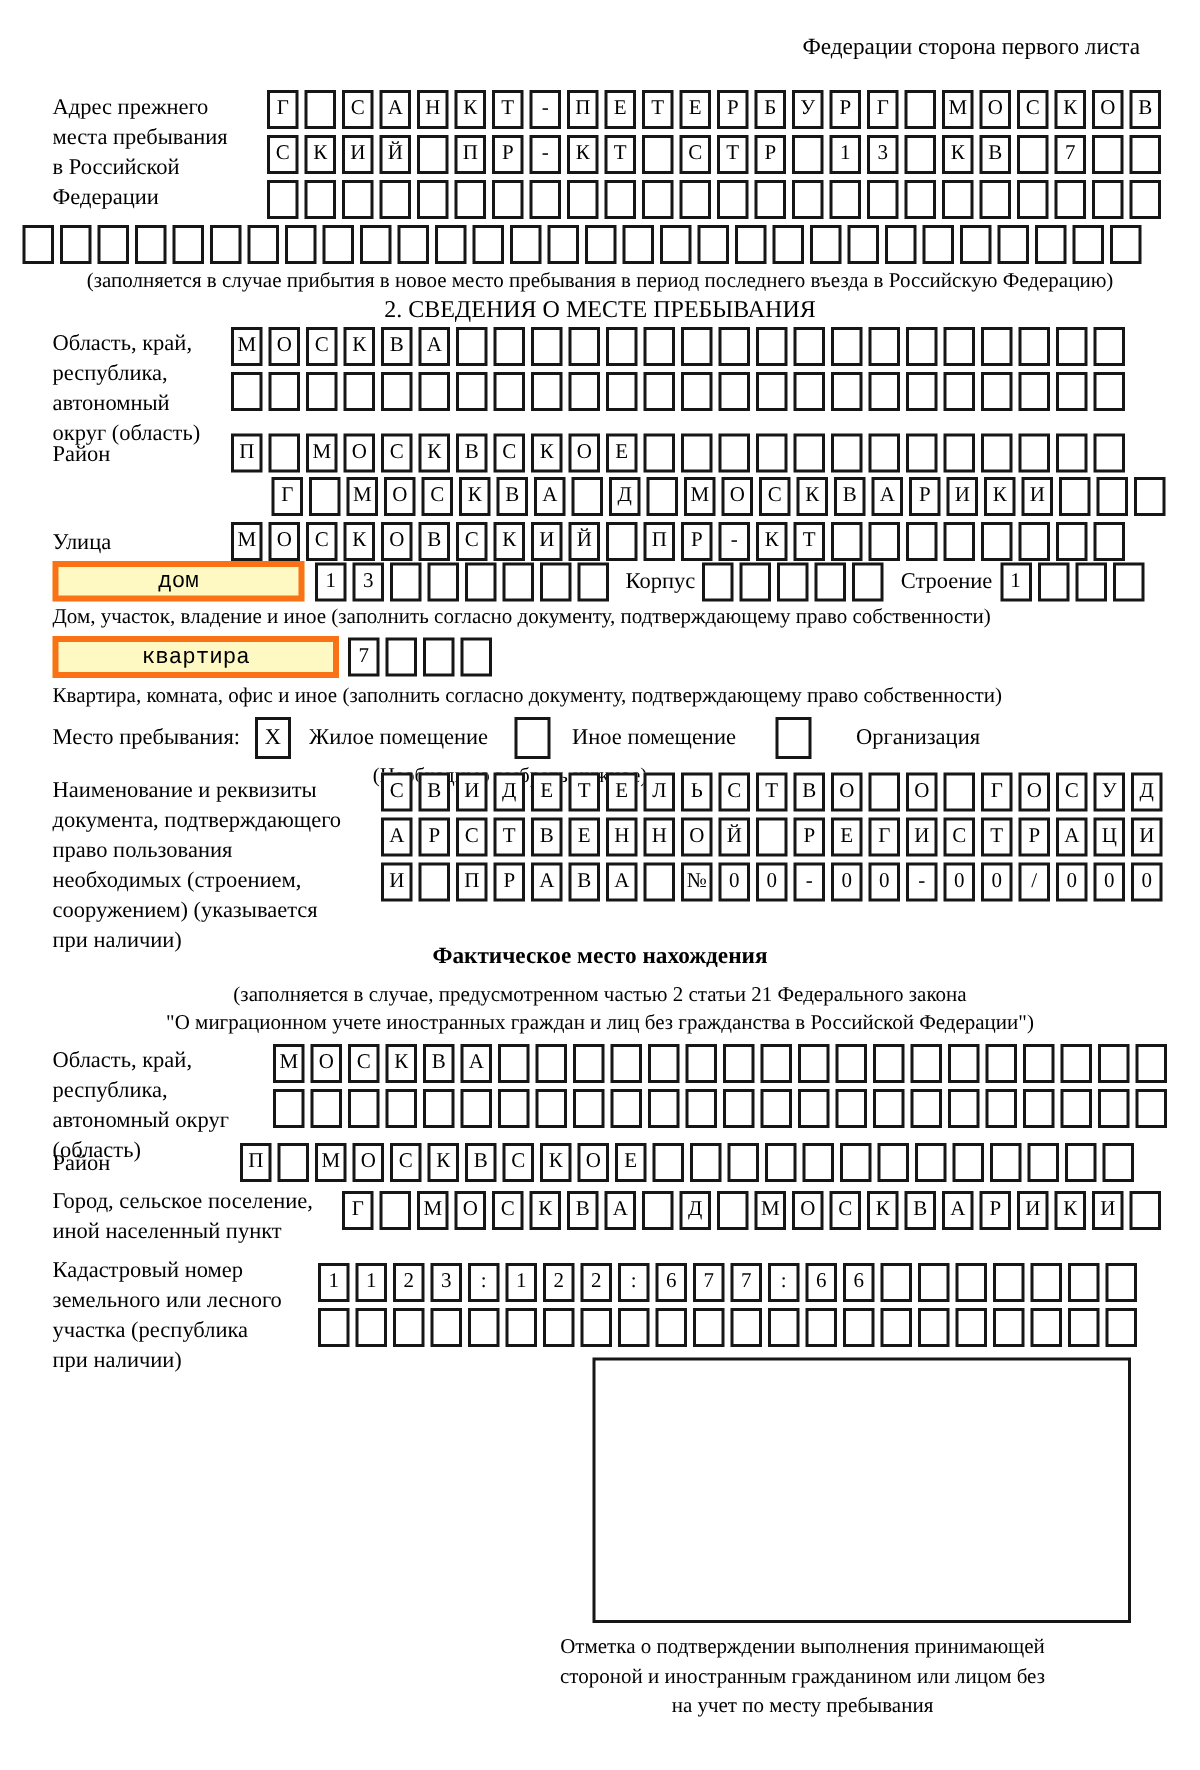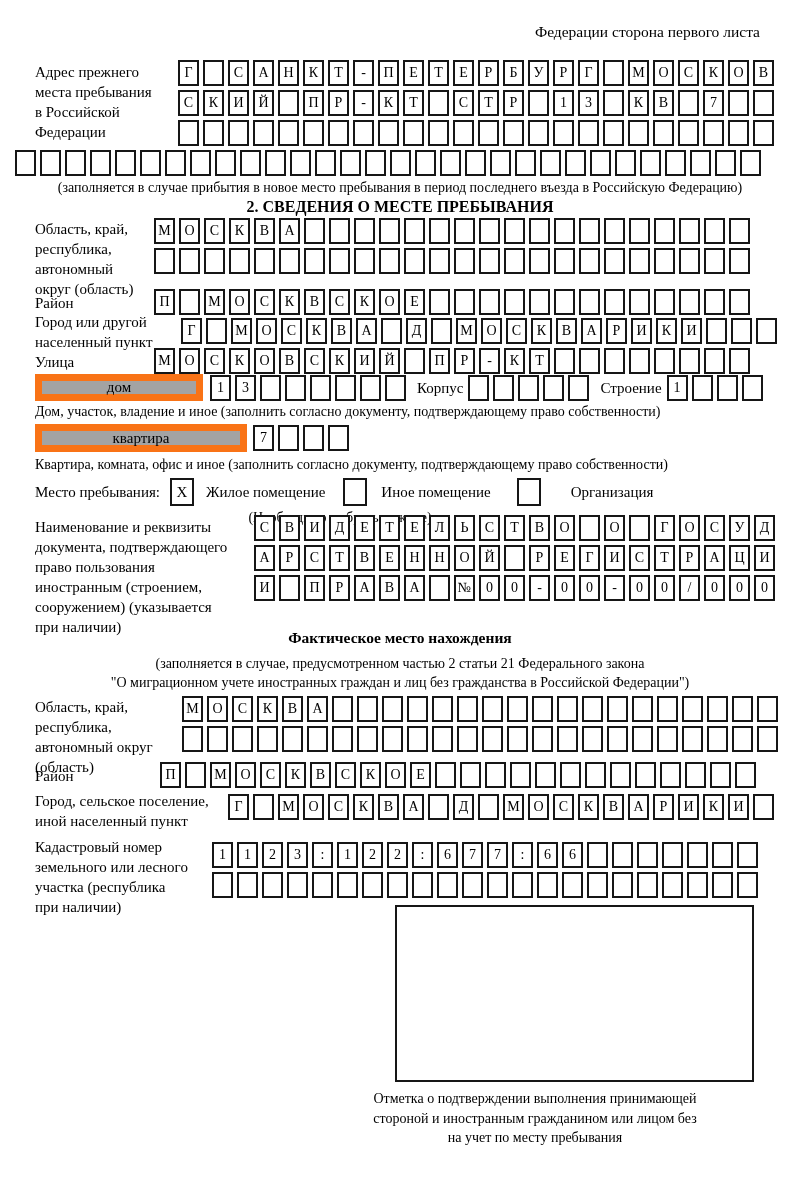--- a/index.html
+++ b/index.html
@@ -4,33 +4,33 @@
 <style>
   * { box-sizing: border-box; }
   html,body { margin:0; padding:0; background:#ffffff; }
   .page {
     position:relative; width:800px; height:1180px; background:#fff; color:#000;
     font-family:"Liberation Serif","DejaVu Serif",serif; overflow:hidden;
   }
   .abs { position:absolute; }
   .lab { font-size:15px; line-height:20px; }
   .cap { font-size:14px; line-height:17px; }
-  .title { font-weight:700; font-size:16px; }
+  .title { font-weight:400; font-size:16px; }
   .subtitle { font-weight:700; font-size:15.5px; }
   .center { width:100%; text-align:center; }
   .boxrow { display:flex; gap:4px; }
   .stack { display:flex; flex-direction:column; gap:4px; }
   .cbox {
     flex:0 0 auto; width:21px; height:26px; border:2px solid #161616;
     display:flex; align-items:center; justify-content:center;
     font-size:14px; line-height:1; background:#fff;
   }
   .wbox {
-    border:7px solid #f97316; height:27px; background:#a3a3a3;
-    display:flex; align-items:center; justify-content:center; font-size:15px;
+    border:4px solid #f97316; height:27px; background:#fef9c3;
+    display:flex; align-items:center; justify-content:center; font-size:15px;font-family:Liberation Mono, monospace;
   }
   .chk {
     flex:0 0 auto; width:24px; height:28px; border:2px solid #161616;
     display:flex; align-items:center; justify-content:center; font-size:15px; background:#fff;
   }
   .inline { display:flex; align-items:center; }
   .stampbox { border:2px solid #161616; background:#fff; }
 </style>
 </head>
 <body>
@@ -243,24 +243,20 @@
       <span class="cbox"></span>
       <span class="cbox"></span>
       <span class="cbox"></span>
       <span class="cbox"></span>
       <span class="cbox"></span>
       <span class="cbox"></span>
       <span class="cbox"></span>
       <span class="cbox"></span>
     </div>
 
-  <div class="abs" style="top:312px; left:35px; width:140px;">
-    <div class="lab">Город или другой</div>
-    <div class="lab">населенный пункт</div>
-  </div>
   <div class="abs boxrow" style="top:318px; left:181px;">
       <span class="cbox">Г</span>
       <span class="cbox"></span>
       <span class="cbox">М</span>
       <span class="cbox">О</span>
       <span class="cbox">С</span>
       <span class="cbox">К</span>
       <span class="cbox">В</span>
       <span class="cbox">А</span>
       <span class="cbox"></span>
@@ -333,21 +329,21 @@
     <div class="boxrow" style="margin-left:5px;">
         <span class="cbox">1</span>
         <span class="cbox"></span>
         <span class="cbox"></span>
         <span class="cbox"></span>
       </div>
   </div>
   <div class="abs cap" style="top:403px; left:35px;">Дом, участок, владение и иное (заполнить согласно документу, подтверждающему право собственности)</div>
 
   <div class="abs inline" style="top:424px; left:35px;">
-    <div class="wbox" style="width:212px; height:28px;">квартира</div>
+    <div class="wbox" style="width:191px; height:28px;">квартира</div>
     <div class="boxrow" style="margin-left:6px;">
         <span class="cbox">7</span>
         <span class="cbox"></span>
         <span class="cbox"></span>
         <span class="cbox"></span>
       </div>
   </div>
   <div class="abs cap" style="top:456px; left:35px;">Квартира, комната, офис и иное (заполнить согласно документу, подтверждающему право собственности)</div>
 
   <div class="abs inline" style="top:478px; left:35px;">
@@ -358,21 +354,21 @@
     <div class="lab" style="margin-left:14px;">Иное помещение</div>
     <div class="chk" style="margin-left:26px;"></div>
     <div class="lab" style="margin-left:30px;">Организация</div>
   </div>
   <div class="abs cap" style="top:509px; left:180px; width:320px; text-align:center;">(Необходимо выбрать нужное)</div>
 
   <div class="abs" style="top:517px; left:35px; width:220px;">
     <div class="lab">Наименование и реквизиты</div>
     <div class="lab">документа, подтверждающего</div>
     <div class="lab">право пользования</div>
-    <div class="lab">иностранным (строением,</div>
+    <div class="lab">необходимых (строением,</div>
     <div class="lab">сооружением) (указывается</div>
     <div class="lab">при наличии)</div>
   </div>
   <div class="abs stack" style="top:515px; left:254px;">
     <div class="boxrow">
         <span class="cbox">С</span>
         <span class="cbox">В</span>
         <span class="cbox">И</span>
         <span class="cbox">Д</span>
         <span class="cbox">Е</span>

